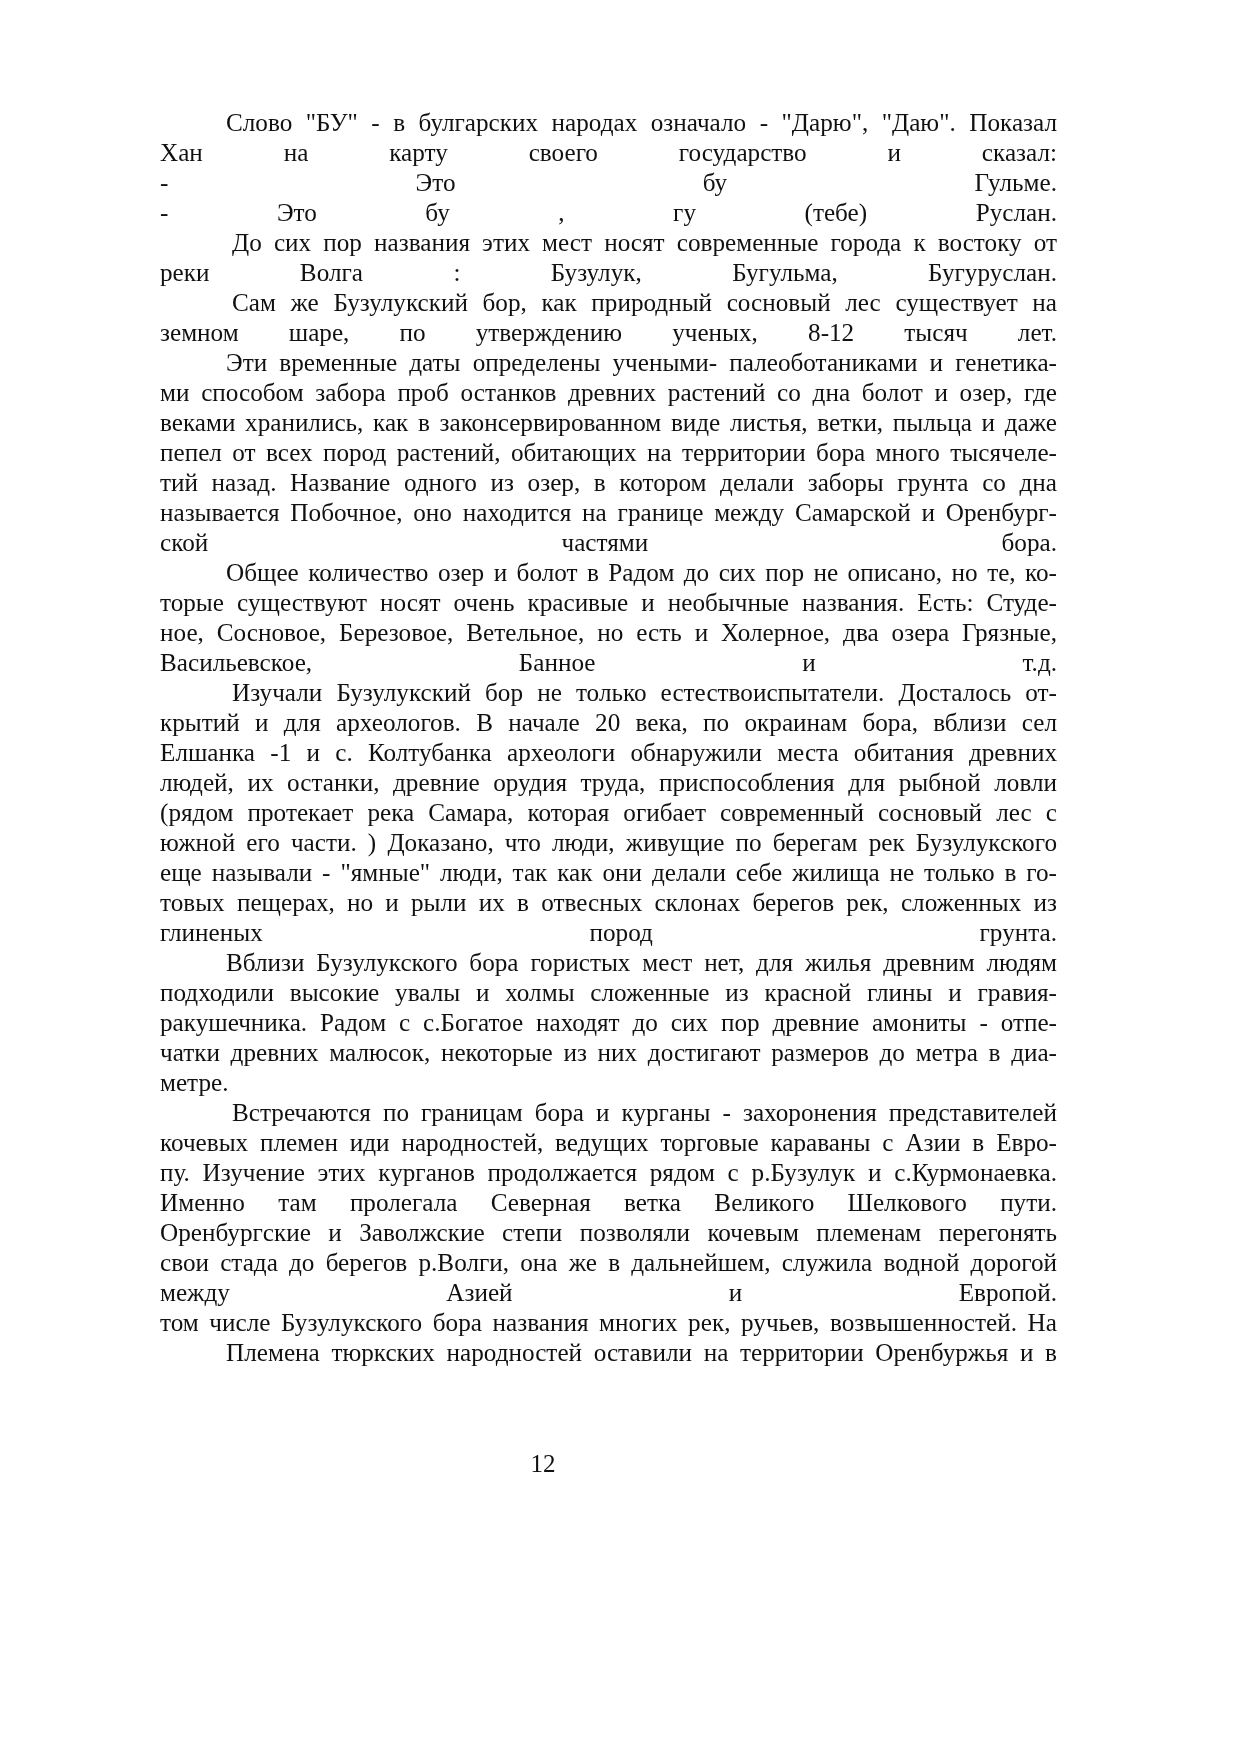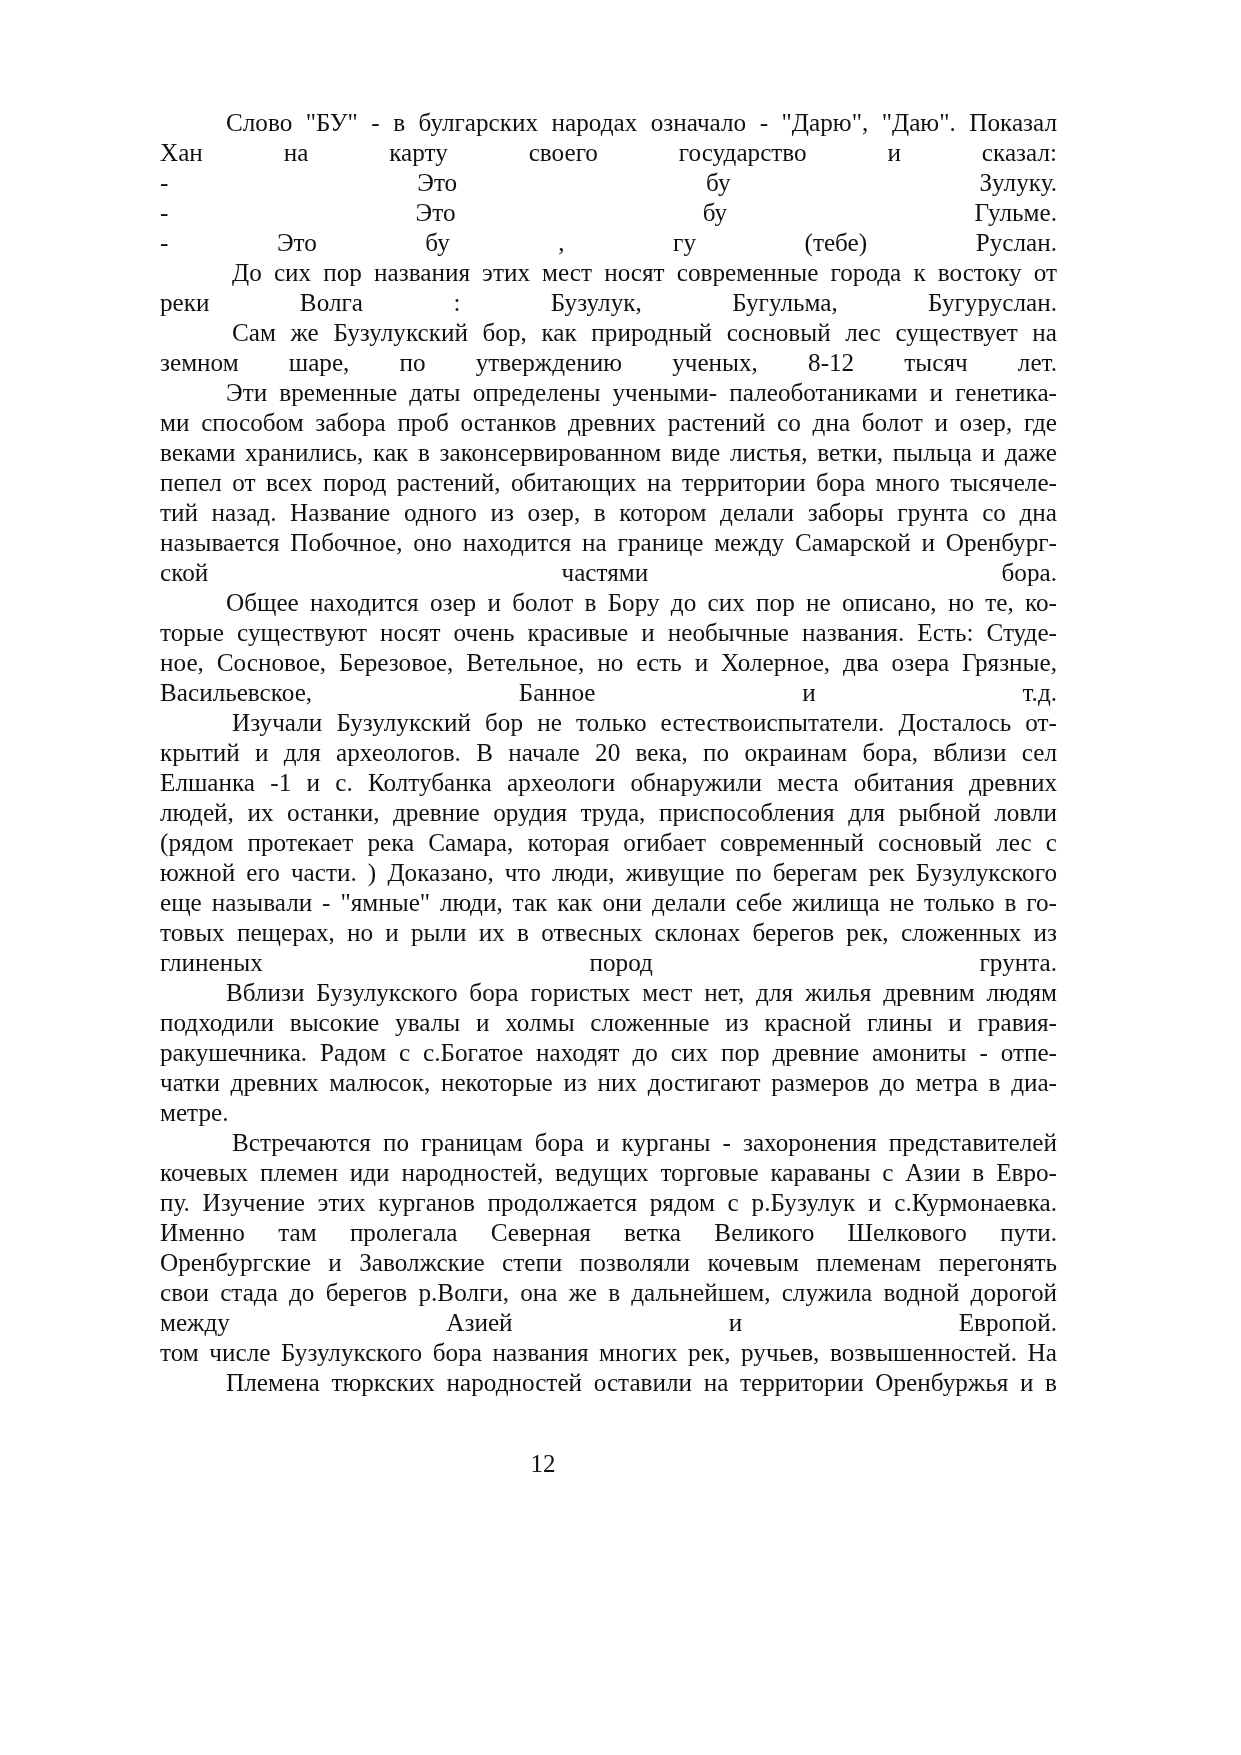--- a/index.html
+++ b/index.html
@@ -59,35 +59,34 @@
       line-height: 30px;
     }
   </style>
 </head>
 <body>
 
 <div class="page">
   <div class="text-block">
     <div class="line indent">Слово "БУ" - в булгарских народах означало - "Дарю", "Даю". Показал</div>
     <div class="line">Хан на карту своего государство и сказал:</div>
-    <div class="line">- Это бу Зулуку.</div>
     <div class="line">- Это бу Гульме.</div>
     <div class="line">- Это бу , гу (тебе) Руслан.</div>
     <div class="line indent-more">До сих пор названия этих мест носят современные города к востоку от</div>
     <div class="line">реки Волга : Бузулук, Бугульма, Бугуруслан.</div>
     <div class="line indent-more">Сам же Бузулукский бор, как природный сосновый лес существует на</div>
     <div class="line">земном шаре, по утверждению ученых, 8-12 тысяч лет.</div>
     <div class="line indent">Эти временные даты определены учеными- палеоботаниками и генетика-</div>
     <div class="line">ми способом забора проб останков древних растений со дна болот и озер, где</div>
     <div class="line">веками хранились, как в законсервированном виде листья, ветки, пыльца и даже</div>
     <div class="line">пепел от всех пород растений, обитающих на территории бора много тысячеле-</div>
     <div class="line">тий назад. Название одного из озер, в котором делали заборы грунта со дна</div>
     <div class="line">называется Побочное, оно находится на границе между Самарской и Оренбург-</div>
     <div class="line">ской частями бора.</div>
-    <div class="line indent">Общее находится озер и болот в Бору до сих пор не описано, но те, ко-</div>
+    <div class="line indent">Общее количество озер и болот в Радом до сих пор не описано, но те, ко-</div>
     <div class="line">торые существуют носят очень красивые и необычные названия. Есть: Студе-</div>
     <div class="line">ное, Сосновое, Березовое, Ветельное, но есть и Холерное, два озера Грязные,</div>
     <div class="line">Васильевское, Банное и т.д.</div>
     <div class="line indent-more">Изучали Бузулукский бор не только естествоиспытатели. Досталось от-</div>
     <div class="line">крытий и для археологов. В начале 20 века, по окраинам бора, вблизи сел</div>
     <div class="line">Елшанка -1 и с. Колтубанка археологи обнаружили места обитания древних</div>
     <div class="line">людей, их останки, древние орудия труда, приспособления для рыбной ловли</div>
     <div class="line">(рядом протекает река Самара, которая огибает современный сосновый лес с</div>
     <div class="line">южной его части. ) Доказано, что люди, живущие по берегам рек Бузулукского</div>
     <div class="line">еще называли - "ямные" люди, так как они делали себе жилища не только в го-</div>

